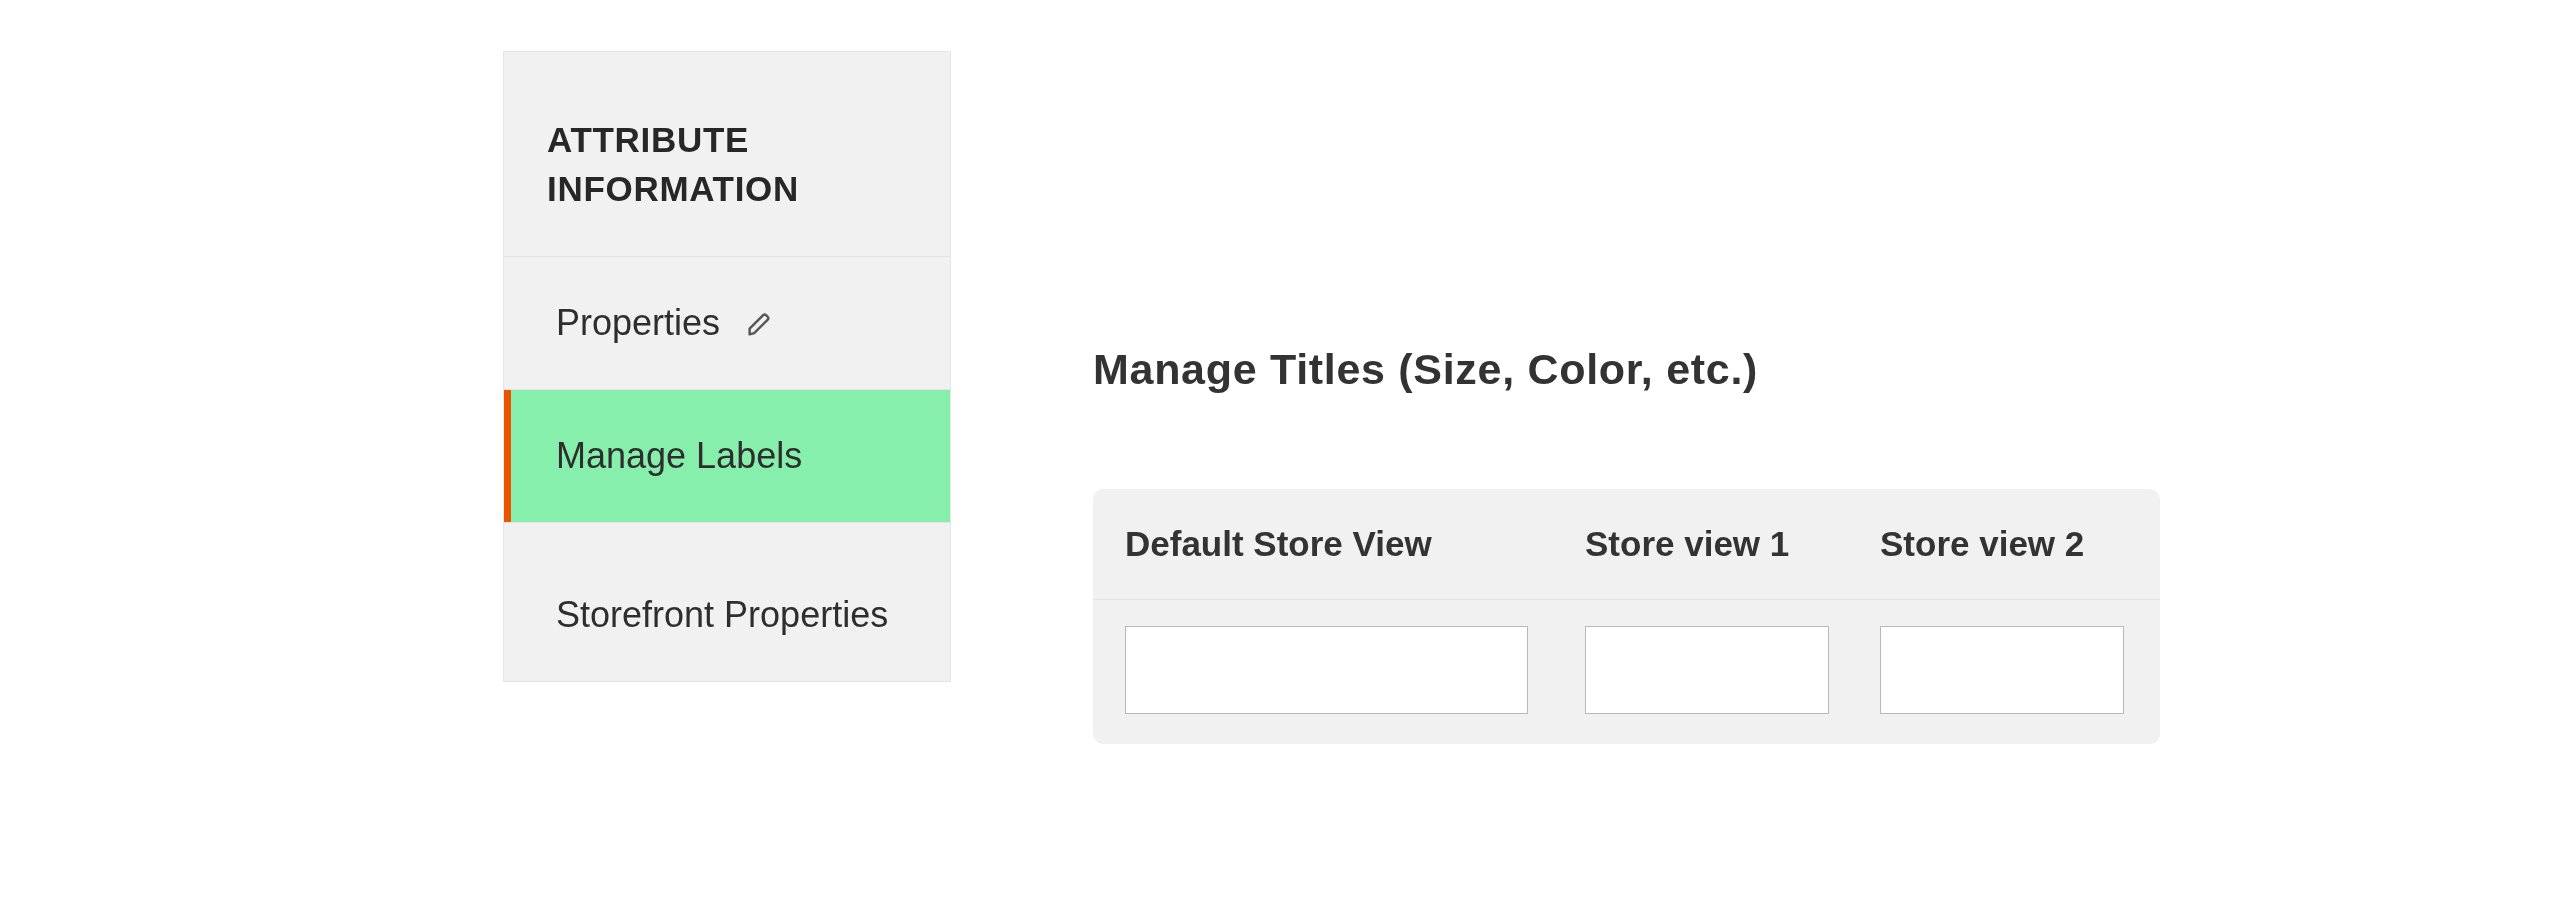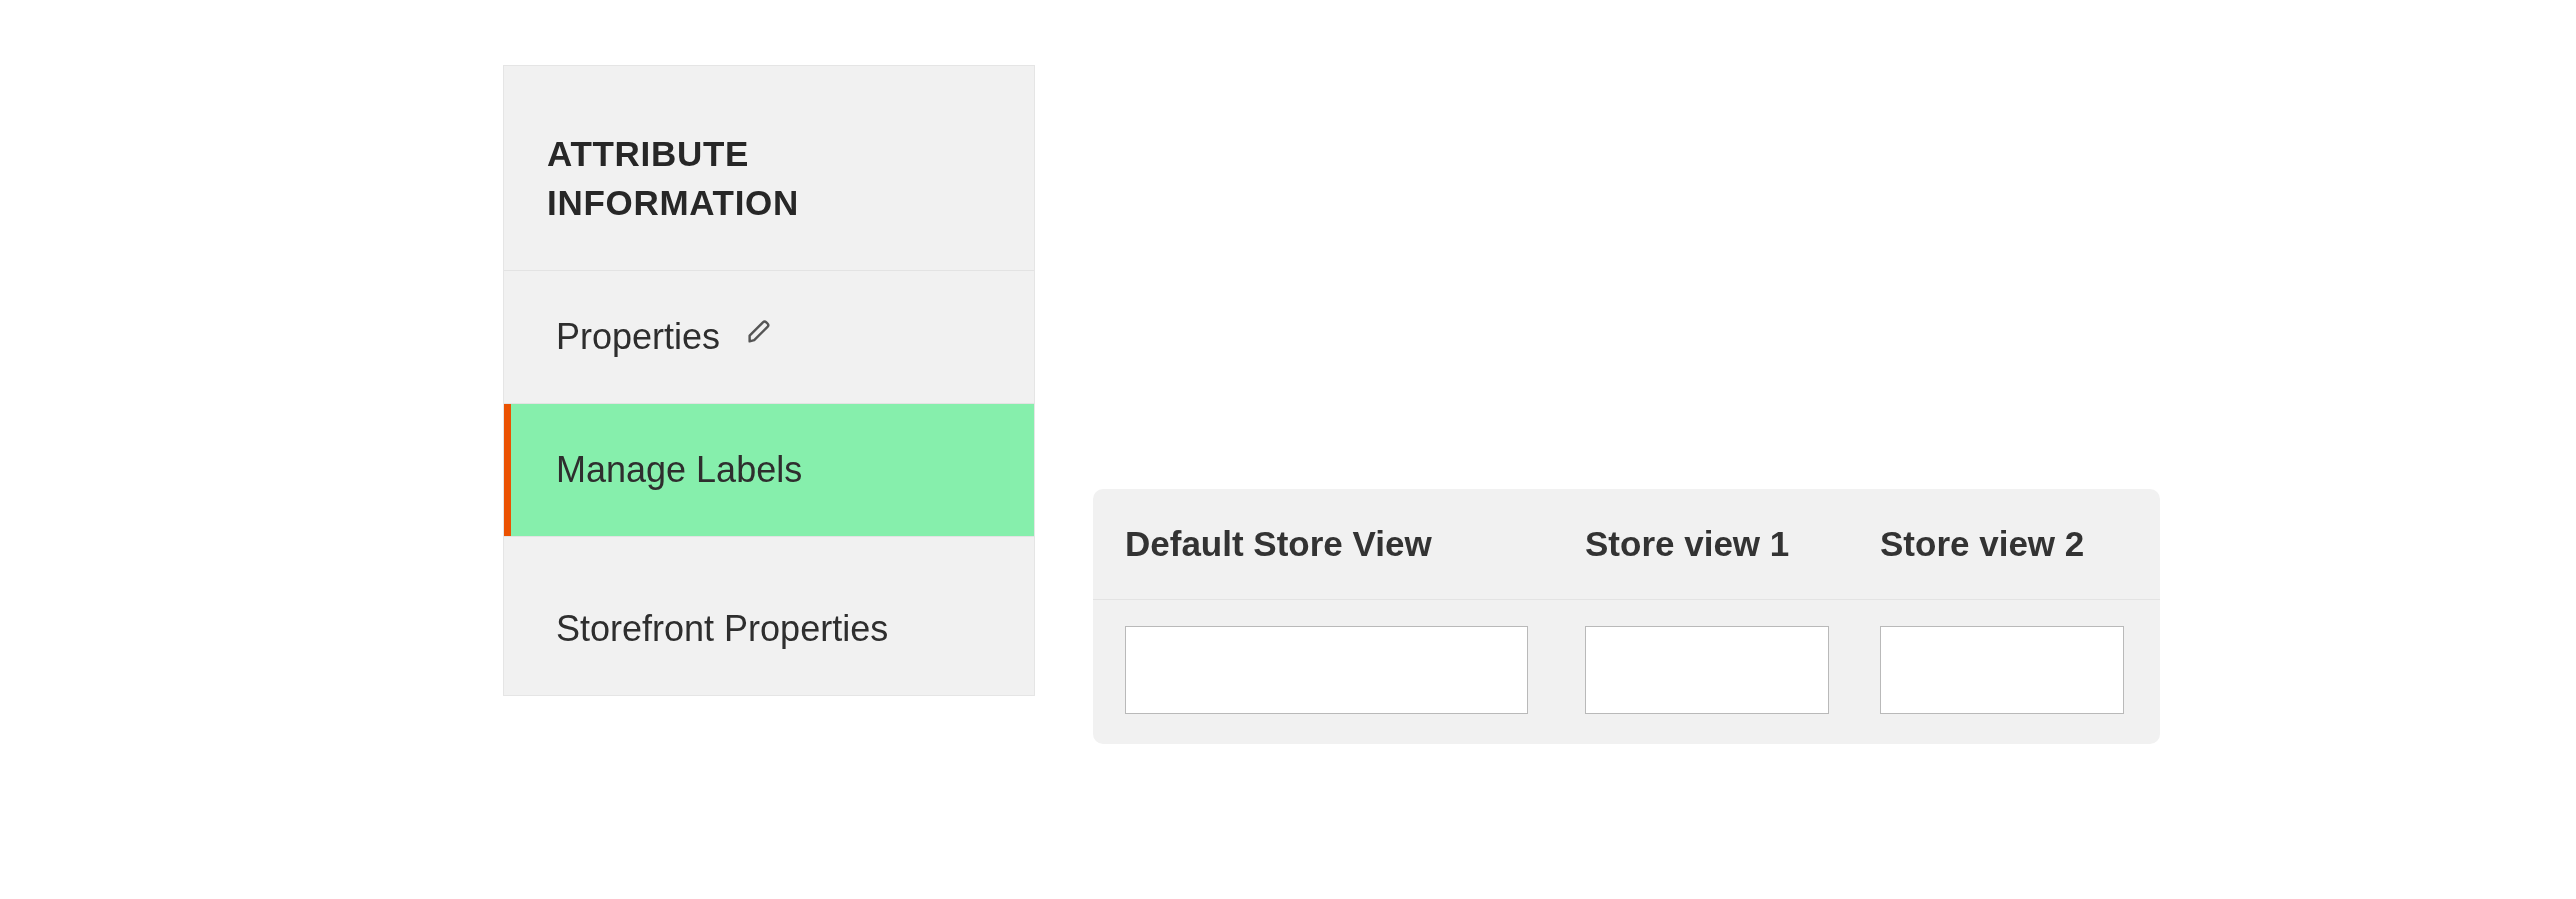--- a/index.html
+++ b/index.html
@@ -14,42 +14,43 @@
   .wrap {
     position: relative;
     width: 2576px;
     height: 900px;
   }
 
   
   .sidebar {
     position: absolute;
     left: 503px;
-    top: 65px;
-    width: 532px;
+    top: 51px;
+    width: 448px;
     background: #f1f1f1;
     border: 1.4px solid #e5e5e5;
   }
   .sidebar-title {
     padding: 63px 43px 43px 43px;
     font-size: 35px;
     font-weight: 700;
     letter-spacing: 0.7px;
     color: #272727;
     border-bottom: 1.4px solid #e3e3e3;
     line-height: 1.4;
   }
   .sidebar-item {
     position: relative;
     padding: 45px 43px 45px 52px;
     font-size: 36px;
     color: #2e2e2e;
     border-bottom: 1.4px solid #e3e3e3;
     cursor: pointer;
     display: flex;
+    align-items: center;
     gap: 26px;
   }
   .sidebar-item:last-child { border-bottom: none; margin-top: 26px; }
   .sidebar-item.active {
     background: #86efac;
   }
   .sidebar-item.active::before {
     content: "";
     position: absolute;
     left: 0; top: 0; bottom: 0;
@@ -140,20 +141,21 @@
 
     <div class="sidebar-item active">
       <span class="label">Manage Labels</span>
     </div>
 
     <div class="sidebar-item">
       <span class="label">Storefront Properties</span>
     </div>
   </div>
 
+  <h1 class="main-title">Manage Titles (Size, Color, etc.)</h1>
 
   <div class="table-panel">
     <div class="thead">
       <div class="th col0">Default Store View</div>
       <div class="th col1">Store view 1</div>
       <div class="th col2">Store view 2</div>
     </div>
     <div class="trow">
       <div class="td col0">
         <input class="cell-input" type="text" value="" style="">

